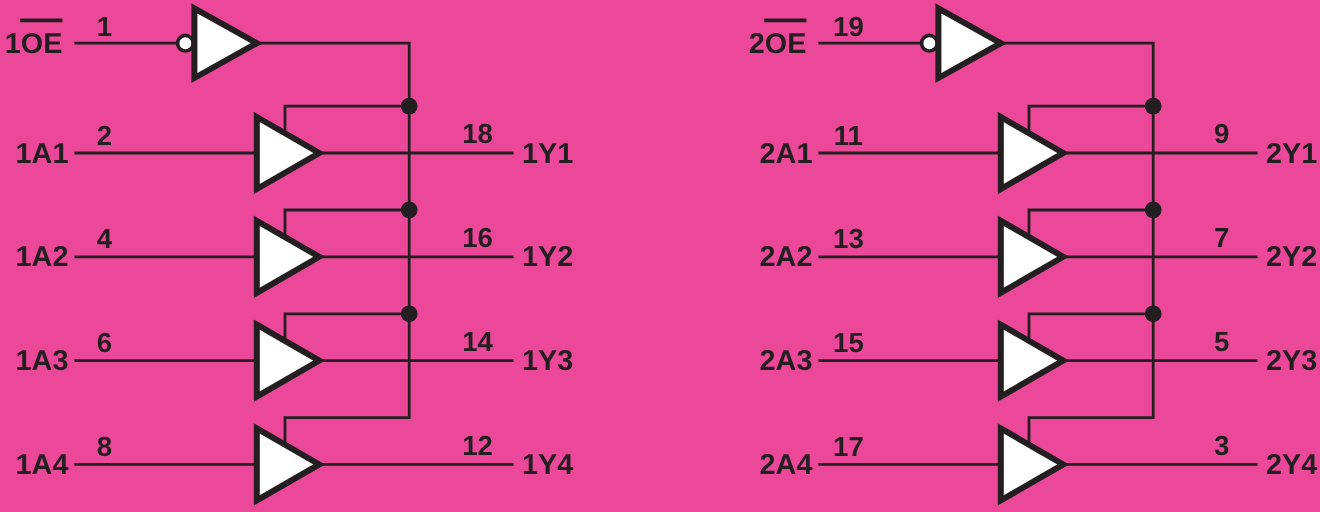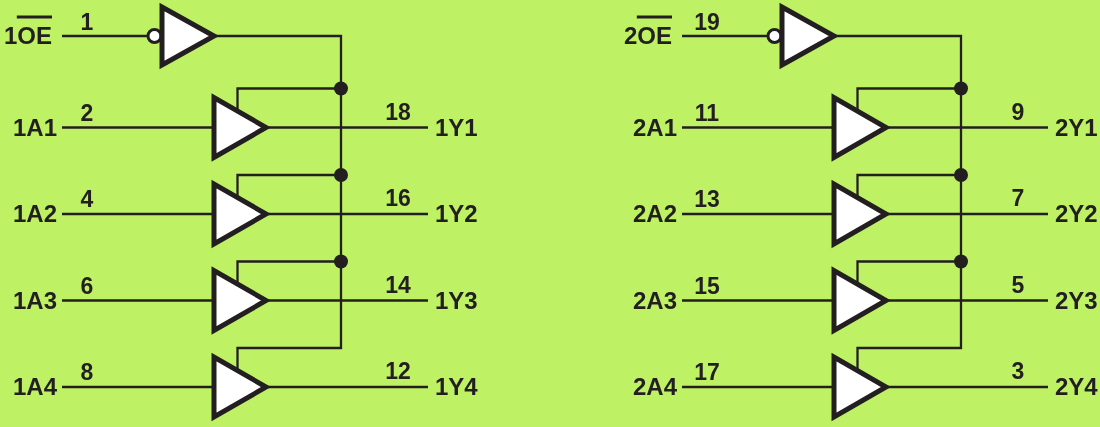--- a/index.html
+++ b/index.html
@@ -3,21 +3,21 @@
 <meta charset="utf-8">
 <style>
   html, body {
     margin: 0;
     padding: 0;
     background: #ffffff;
   }
   .stage {
     width: 1100px;
     height: 427px;
-    background: #bef264;
+    background: #ec4899;
     position: relative;
     overflow: hidden;
   }
   svg { display: block; }
   .lbl {
     font-family: "Liberation Sans", sans-serif;
     font-weight: 700;
     font-size: 24px;
   }
   .pin {

